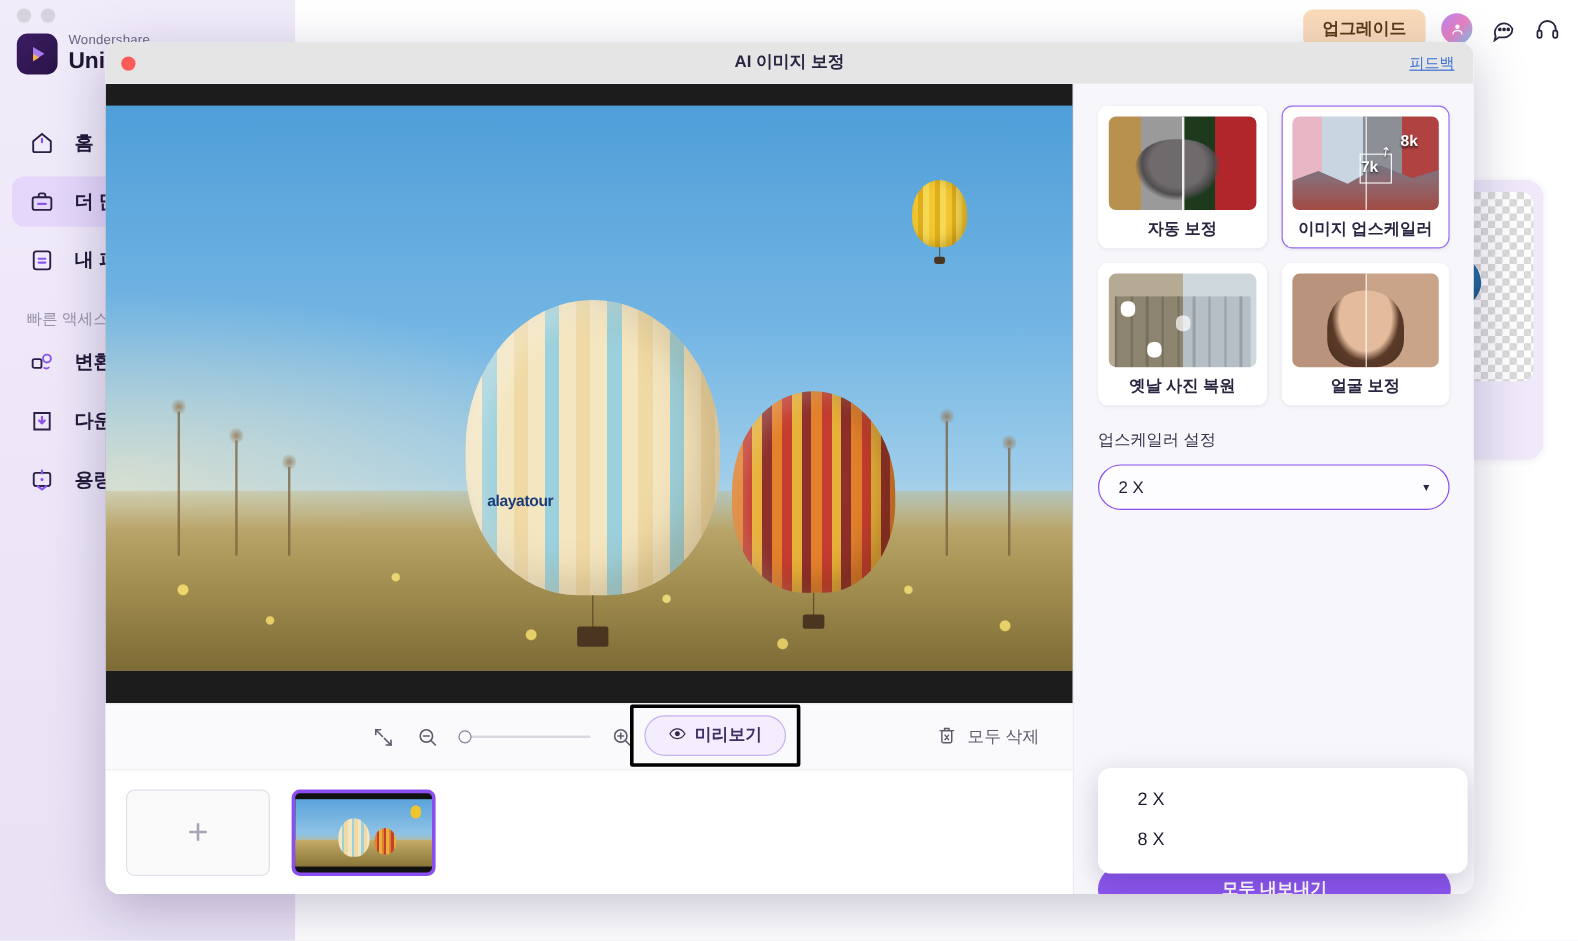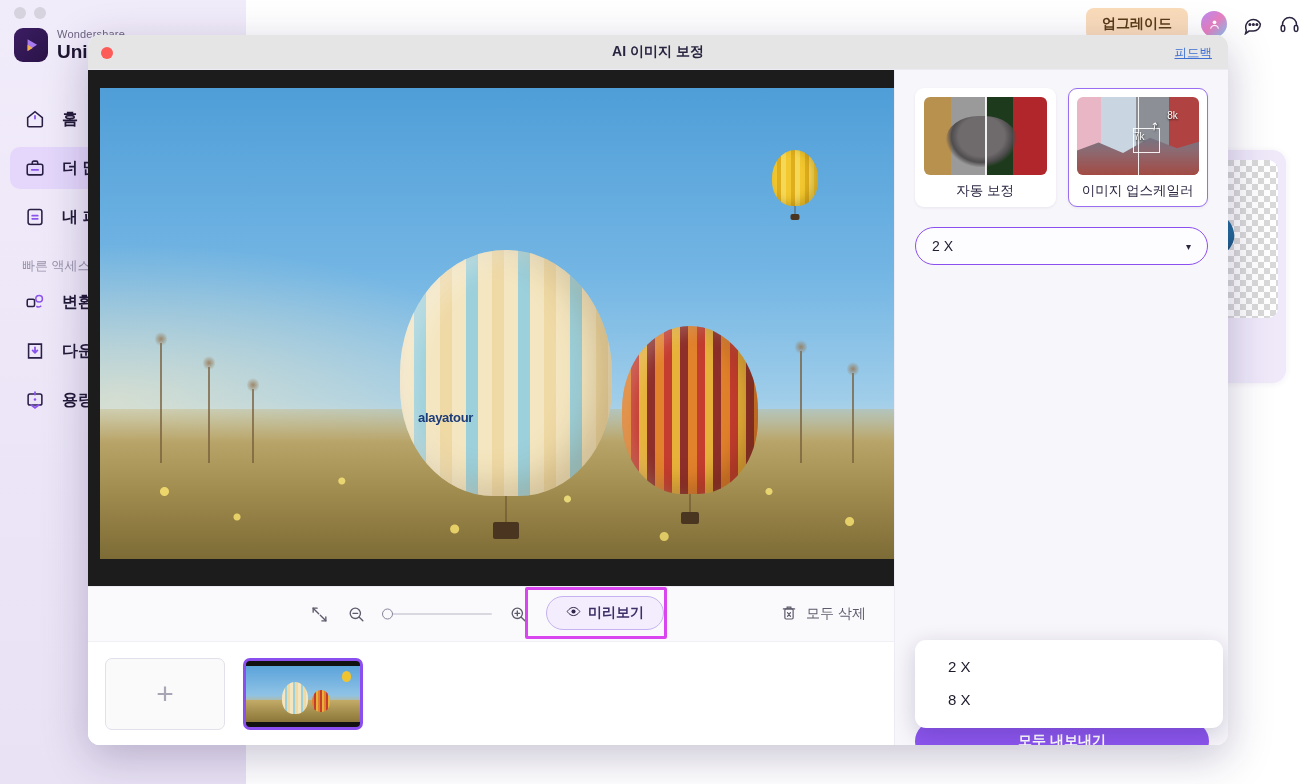--- a/index.html
+++ b/index.html
@@ -144,21 +144,21 @@
 
   
   .preview-pane {
     width: 806px; position: relative; background: #ffffff;
     display: flex; flex-direction: column;
   }
   .img-stage {
     height: 516px; background: #1c1c1c; position: relative; overflow: hidden;
   }
   .photo {
-    position: absolute; left: 12px; top: 18px; width: 806px; height: 471px;
+    position: absolute; left: 0; top: 18px; width: 806px; height: 471px;
     overflow: hidden;
     background: linear-gradient(180deg,#4f9ed8 0%,#74b6e4 40%,#9fcde9 66%,#cfe0e4 78%, #b9a878 86%, #9b8a55 100%);
   }
   .photo .sun-glow {
     position:absolute; left:-12%; top:30%; width: 70%; height: 60%;
     background: radial-gradient(ellipse at 20% 60%, rgba(255,235,190,.55), rgba(255,235,190,0) 65%);
   }
   .field {
     position: absolute; left: 0; bottom: 0; width: 100%; height: 150px;
     background: linear-gradient(180deg, rgba(196,176,112,.35) 0%, #b8a468 22%, #a08c4e 55%, #7d6b36 100%);
@@ -243,22 +243,22 @@
   .tool-icon { width: 22px; height: 22px; color: #5d5a6b; cursor: pointer; display:flex;align-items:center;justify-content:center;}
   .slider-wrap { display:flex; align-items:center; width: 110px; position: relative; cursor: pointer;}
   .slider-track { height: 2px; width: 100%; background: #d9d7e0; border-radius: 2px;}
   .slider-thumb {
     position:absolute; left: 0; top: 50%; transform: translateY(-50%);
     width: 11px; height: 11px; border-radius: 50%;
     background: #fafafc; border: 1.6px solid #88849a;
   }
   .preview-hl {
     position: absolute; left: 437px; top: 0px; width: 142px; height: 52px;
-    border: 3px solid #d946ef; border-radius: 2px;
-    display: flex; align-items: center; justify-content: flex-end;
+    border: 3px solid #000000; border-radius: 2px;
+    display: flex; align-items: center; justify-content: center;
   }
   .preview-btn {
     display:flex; align-items:center; gap:7px;
     background: #f3edfd; border: 1px solid #c6b2f0; color: #3d2f66;
     font-size: 14px; font-weight: 600; border-radius: 18px;
     padding: 7px 19px; cursor: pointer;
   }
   .delete-all {
     position: absolute; right: 28px; display:flex; align-items:center; gap:8px;
     color: #5d5a6b; font-size: 14px; cursor: pointer;
@@ -311,38 +311,38 @@
   .model-thumb {
     width: 100%; height: 78px; border-radius: 6px; overflow: hidden;
     position: relative;
   }
   .model-thumb::after {
     content:''; position:absolute; left:50%; top:0; width:1.5px; height:100%;
     background: rgba(255,255,255,.9);
   }
   .model-name {
     text-align: center; font-size: 13.5px; color: #2b2540; margin-top: 7px;
-    font-weight: 400;
+    font-weight: 700;
   }
 
   
   .art-auto { background: linear-gradient(90deg,#b9914f 0 22%, #9a9a9a 22% 50%, #1e3a1d 50% 72%, #b0262a 72% 100%); }
   .art-auto::before {
     content:''; position:absolute; left:18%; top:24%; width:58%; height:66%;
     background: radial-gradient(ellipse at 50% 40%, #6f6b6c 0 46%, #504d4f 60%, rgba(0,0,0,0) 72%);
     border-radius: 46% 46% 40% 40%;
   }
   .art-upscale { background: linear-gradient(90deg,#e8b6c4 0 20%, #c9d6e2 20% 48%, #8c8f96 48% 75%, #b14242 75% 100%); }
   .art-upscale::before {
     content:''; position:absolute; left:0; bottom:0; width:100%; height:52%;
     background: linear-gradient(180deg,#6d7787 0%, #8c6a72 40%, #a34b44 100%);
     clip-path: polygon(0 40%, 18% 20%, 38% 46%, 60% 8%, 82% 34%, 100% 18%, 100% 100%, 0 100%);
   }
   .k-label {
-    position:absolute; font-size: 10px; color:#fff; font-weight:400;
+    position:absolute; font-size: 13px; color:#fff; font-weight:700;
     text-shadow: 0 1px 2px rgba(0,0,0,.8); z-index: 3; text-align: center;
   }
   .k-2k { left: 47%; top: 44%; }
   .k-8k { left: 74%; top: 17%; }
   .k-box {
     position:absolute; left:46%; top:40%; width:22%; height:32%;
     border:1.2px solid rgba(255,255,255,.9); z-index:2;
   }
   .k-arrow { position:absolute; left:60%; top:30%; color:#fff; font-size:11px; z-index:3;
     text-shadow:0 1px 2px rgba(0,0,0,.8); transform: rotate(-35deg);}
@@ -660,25 +660,34 @@
             <div class="model-thumb art-upscale">
               <div class="k-box"></div>
               <div class="k-label k-2k">7k</div>
               <div class="k-label k-8k">8k</div>
               <div class="k-arrow">↗</div>
             </div>
             <div class="model-name">이미지 업스케일러</div>
           </div>
 
 
-
+          <div class="model-card">
+            <div class="model-thumb art-restore"></div>
+            <div class="model-name">옛날 사진 복원</div>
+          </div>
+
+          <div class="model-card">
+            <div class="model-thumb art-face"></div>
+            <div class="model-name">얼굴 보정</div>
+          </div>
 
         </div>
 
         <div class="upscaler-section">
+          <div class="panel-label">업스케일러 설정</div>
           <div class="select-box">
             <span>2 X</span>
             <span class="select-caret">▾</span>
           </div>
         </div>
 
         <button class="process-btn">모두 내보내기</button>
 
         <div class="dropdown">
           <div class="dd-option">2 X</div>

